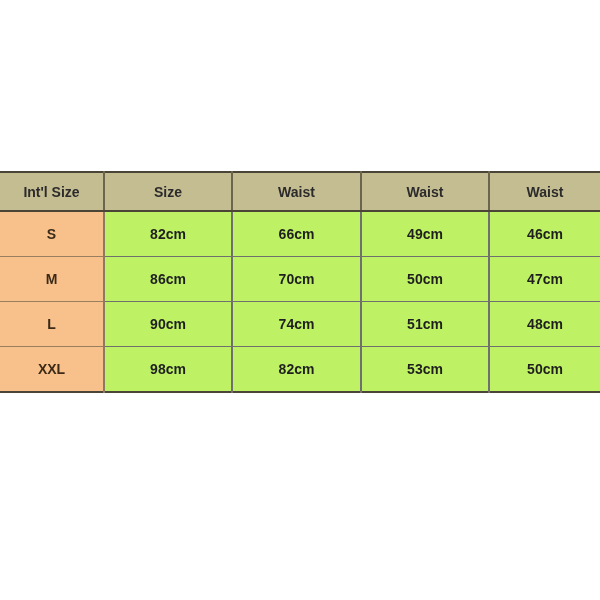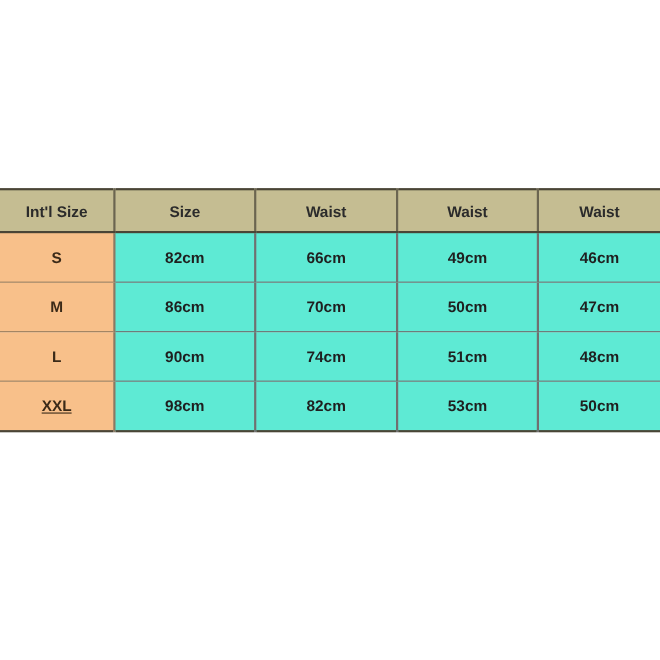--- a/index.html
+++ b/index.html
@@ -51,21 +51,21 @@
     border-right: 2px solid #6b6550;
     border-bottom: 2px solid #4a4536;
     padding: 0;
   }
   thead tr.header-row th:last-child {
     border-right: none;
   }
 
   tbody tr.data-row td {
     height: 44px;
-    background: #5eead4;
+    background: #bef264;
     color: #1f1f1f;
     font-size: 14px;
     font-weight: bold;
     text-align: center;
     vertical-align: middle;
     border-right: 2px solid #707070;
     border-bottom: 1px solid #707070;
     padding: 0;
   }
   tbody tr.data-row td:last-child {
@@ -75,21 +75,20 @@
     border-bottom: none;
   }
   tbody tr.data-row td.size-cell {
     background: #f8c08a;
     color: #3b2a18;
     border-right: 2px solid #8a7a63;
     border-bottom: 1px solid #9a7f5f;
   }
   tbody tr.data-row:last-child td.size-cell {
     border-bottom: none;
-    text-decoration: underline;
   }
 </style>
 </head>
 <body>
 
 <div id="page">
   <div id="size-chart-wrap">
     <table class="size-chart">
       <colgroup>
         <col class="c-size">

